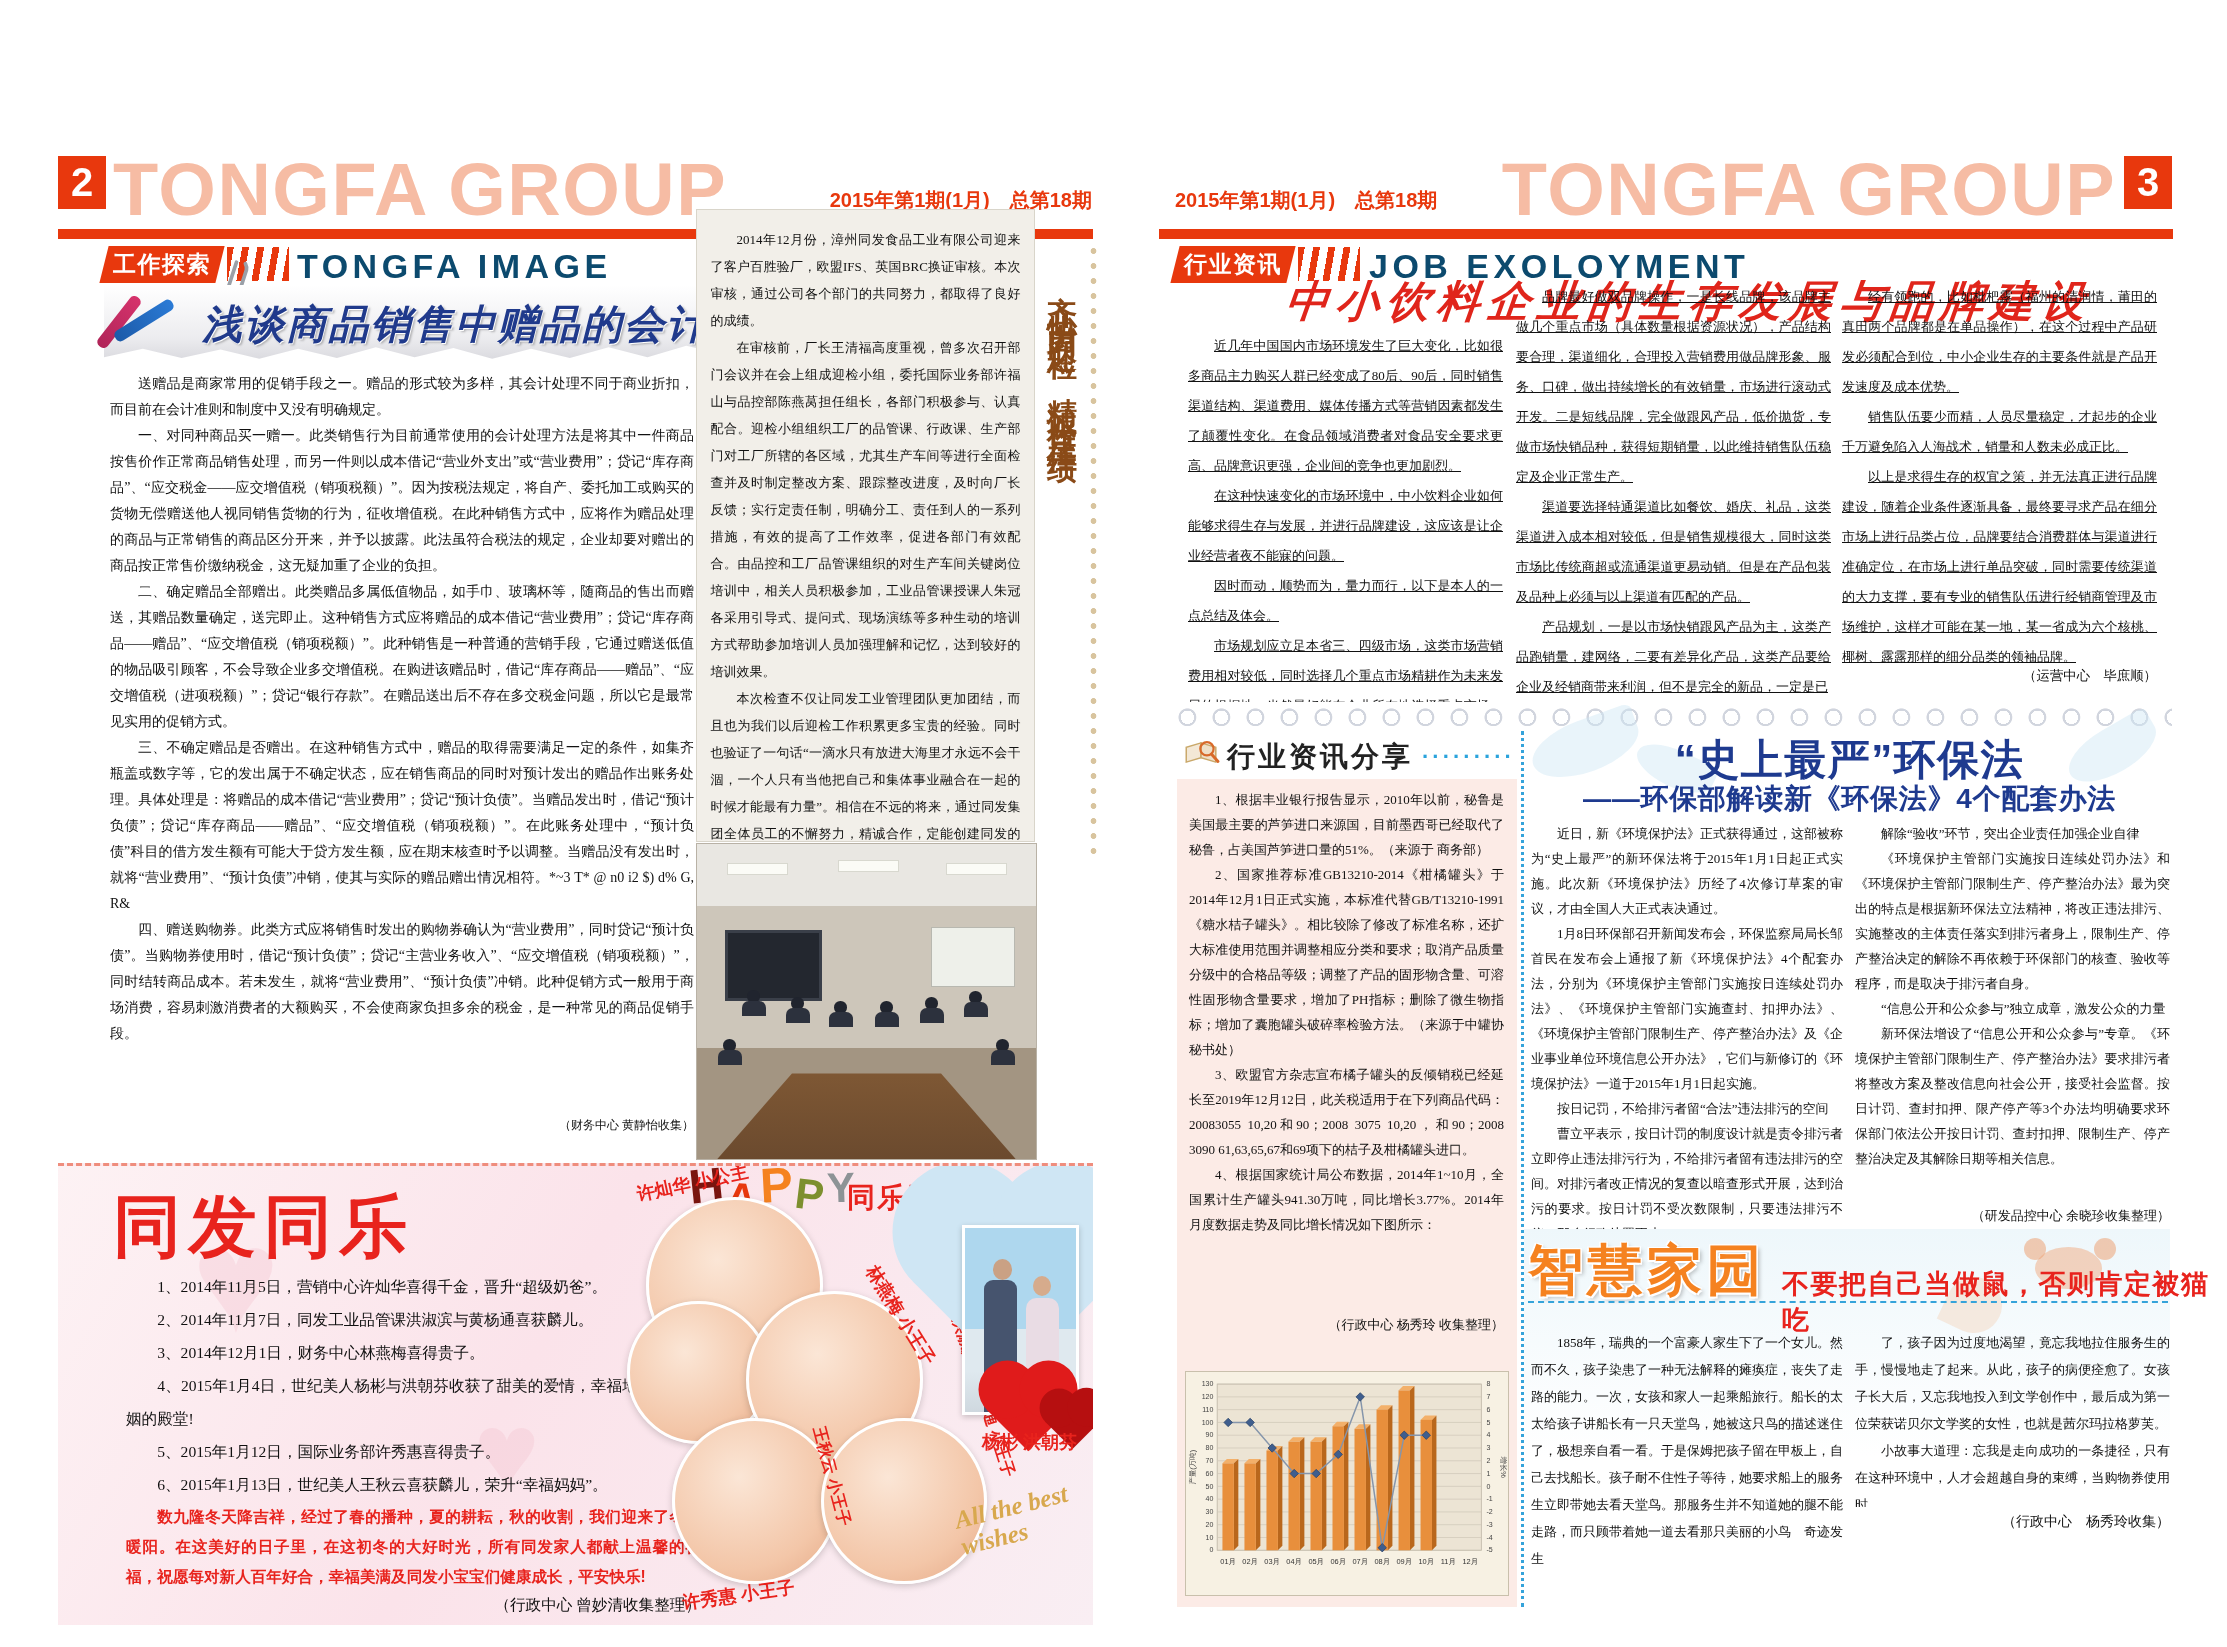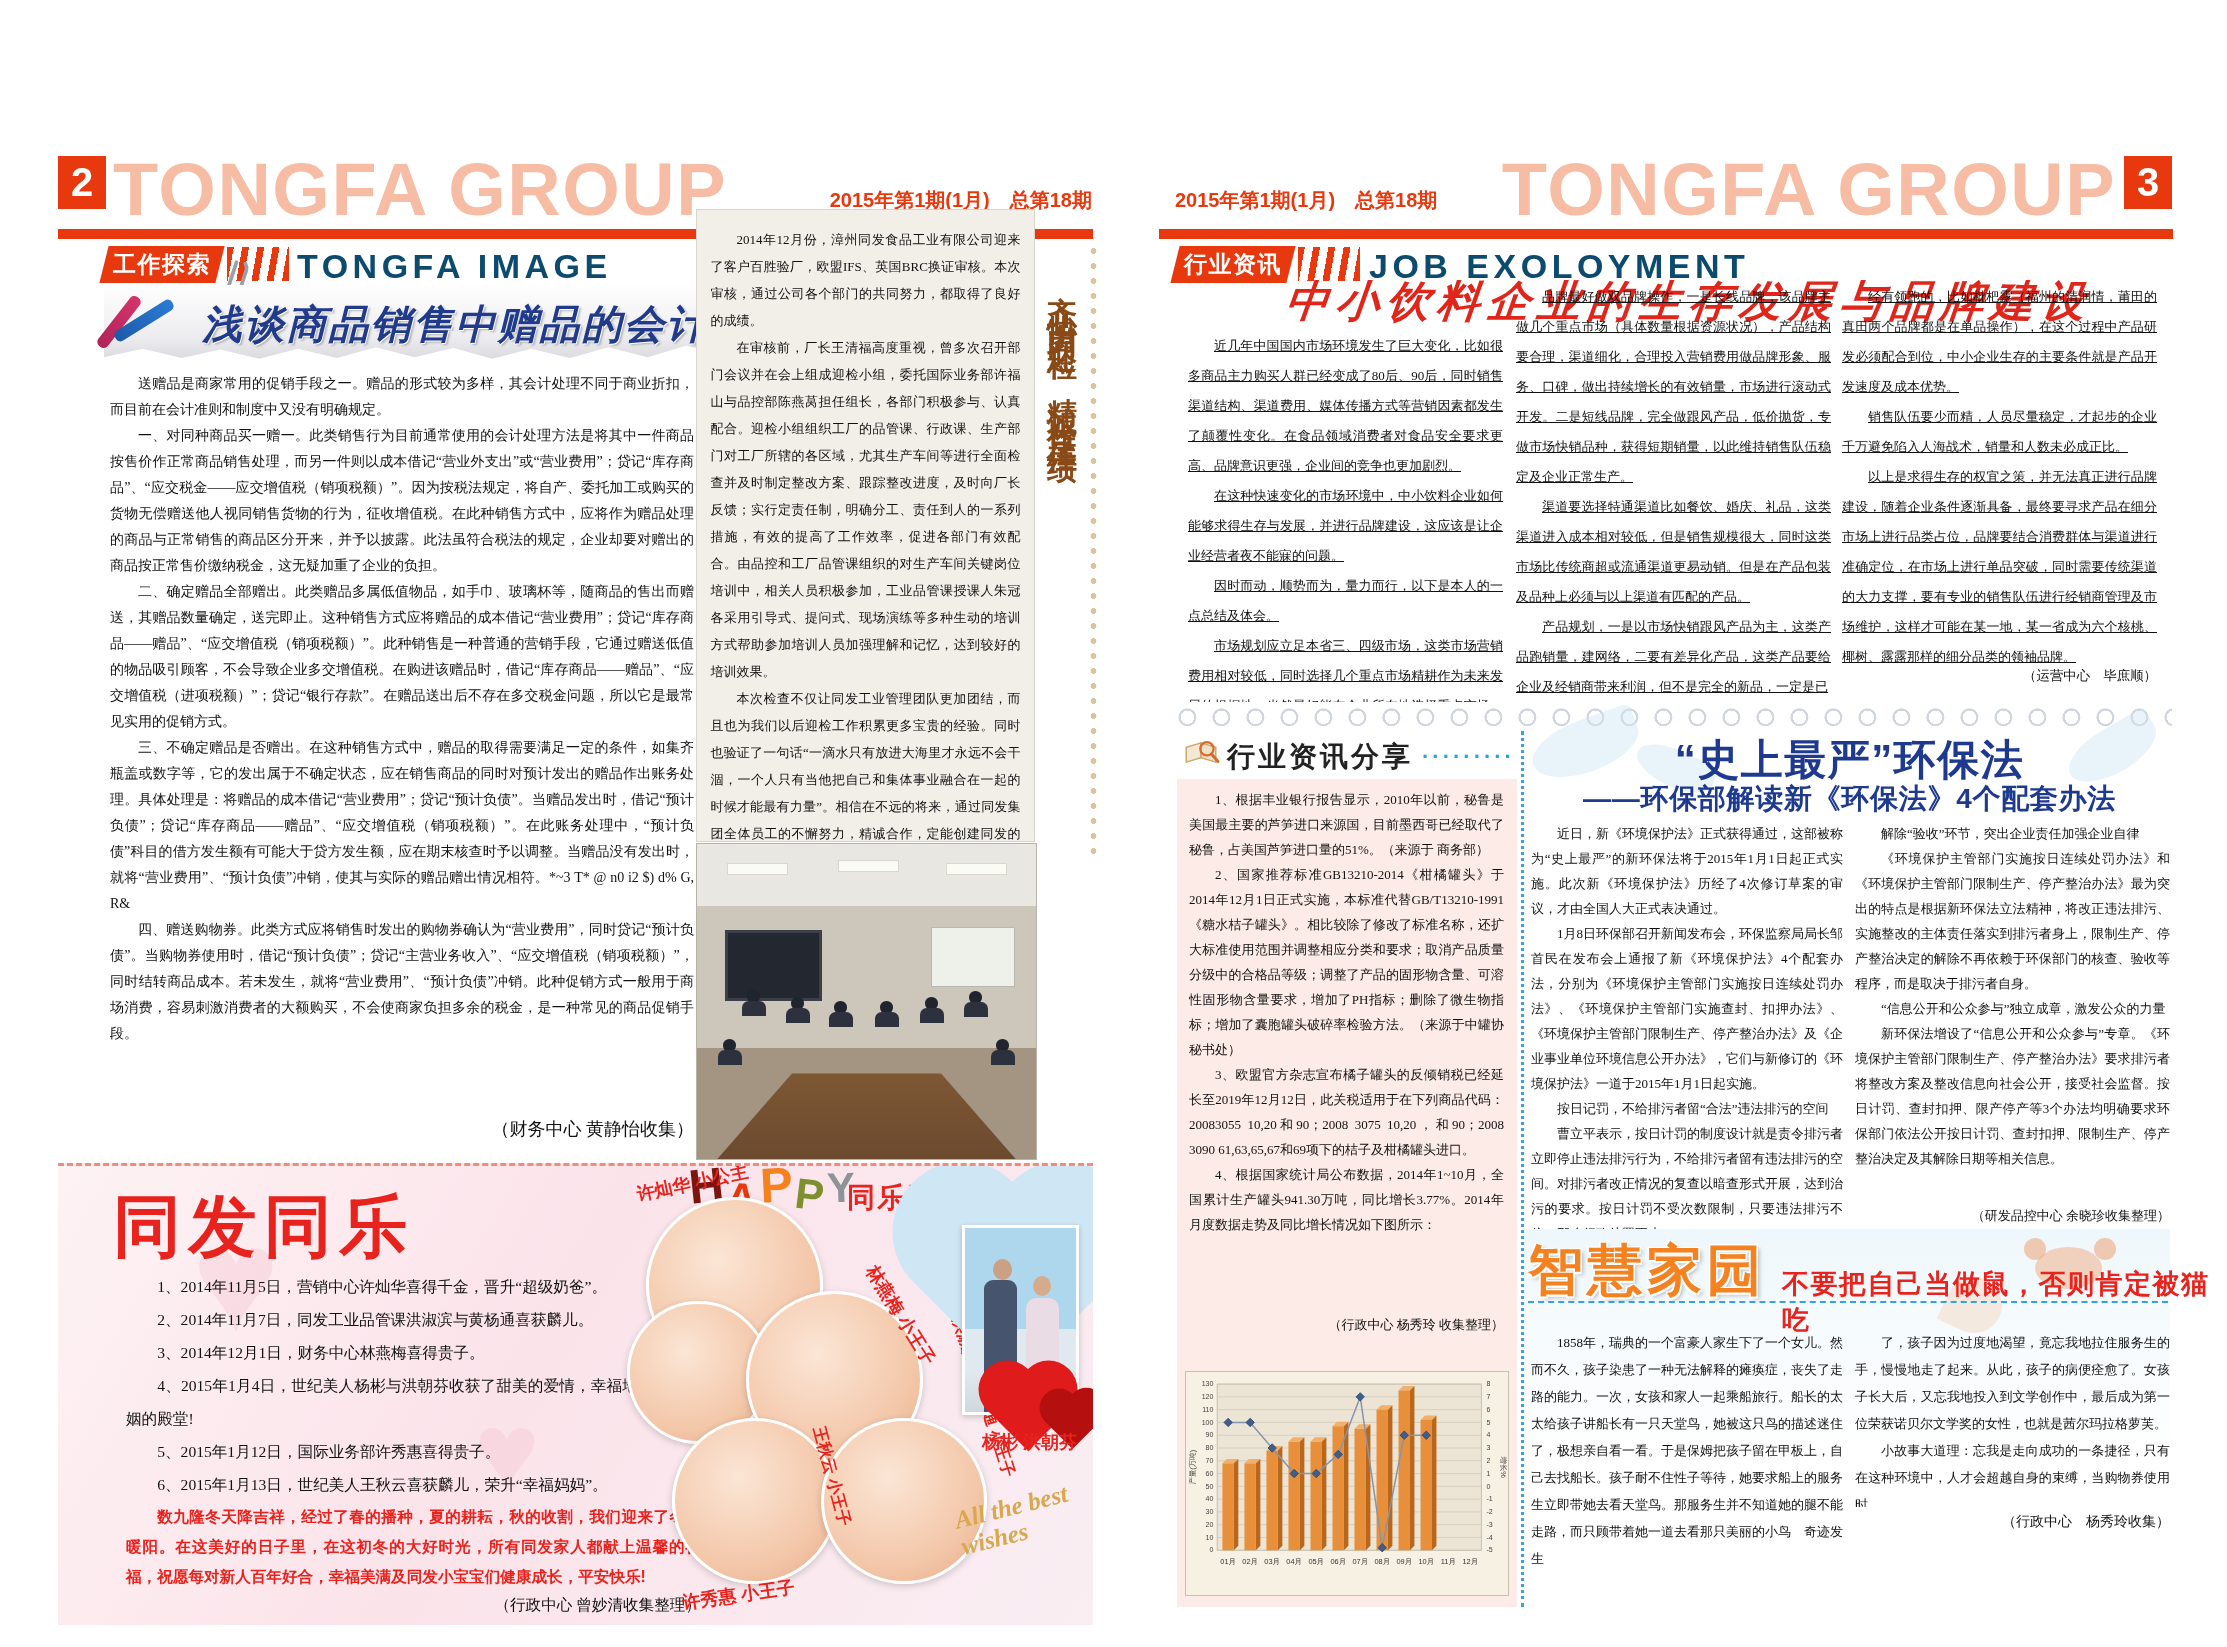--- a/index.html
+++ b/index.html
@@ -112,21 +112,21 @@
     <div class="abs pencil" style="left:138px;top:287px;width:12px;height:67px;background:linear-gradient(#2b7bd6,#1c5aa8);transform:rotate(58deg);"></div>
     <div class="abs a1title" style="left:202px;top:297px;">浅谈商品销售中赠品的会计处理</div>
 
     <div class="abs a1body just" style="left:110px;top:371px;width:584px;height:742px;font-family:Liberation Serif, serif;">
         <p>送赠品是商家常用的促销手段之一。赠品的形式较为多样，其会计处理不同于商业折扣，而目前在会计准则和制度中又没有明确规定。</p>
         <p>一、对同种商品买一赠一。此类销售行为目前通常使用的会计处理方法是将其中一件商品按售价作正常商品销售处理，而另一件则以成本借记“营业外支出”或“营业费用”；贷记“库存商品”、“应交税金——应交增值税（销项税额）”。因为按税法规定，将自产、委托加工或购买的货物无偿赠送他人视同销售货物的行为，征收增值税。在此种销售方式中，应将作为赠品处理的商品与正常销售的商品区分开来，并予以披露。此法虽符合税法的规定，企业却要对赠出的商品按正常售价缴纳税金，这无疑加重了企业的负担。</p>
         <p>二、确定赠品全部赠出。此类赠品多属低值物品，如手巾、玻璃杯等，随商品的售出而赠送，其赠品数量确定，送完即止。这种销售方式应将赠品的成本借记“营业费用”；贷记“库存商品——赠品”、“应交增值税（销项税额）”。此种销售是一种普通的营销手段，它通过赠送低值的物品吸引顾客，不会导致企业多交增值税。在购进该赠品时，借记“库存商品——赠品”、“应交增值税（进项税额）”；贷记“银行存款”。在赠品送出后不存在多交税金问题，所以它是最常见实用的促销方式。</p>
         <p>三、不确定赠品是否赠出。在这种销售方式中，赠品的取得需要满足一定的条件，如集齐瓶盖或数字等，它的发出属于不确定状态，应在销售商品的同时对预计发出的赠品作出账务处理。具体处理是：将赠品的成本借记“营业费用”；贷记“预计负债”。当赠品发出时，借记“预计负债”；贷记“库存商品——赠品”、“应交增值税（销项税额）”。在此账务处理中，“预计负债”科目的借方发生额有可能大于贷方发生额，应在期末核查时予以调整。当赠品没有发出时，就将“营业费用”、“预计负债”冲销，使其与实际的赠品赠出情况相符。*~3 T* @ n0 i2 $) d% G, R&amp;</p>
         <p>四、赠送购物券。此类方式应将销售时发出的购物券确认为“营业费用”，同时贷记“预计负债”。当购物券使用时，借记“预计负债”；贷记“主营业务收入”、“应交增值税（销项税额）”，同时结转商品成本。若未发生，就将“营业费用”、“预计负债”冲销。此种促销方式一般用于商场消费，容易刺激消费者的大额购买，不会使商家负担多余的税金，是一种常见的商品促销手段。</p>
       </div>
-    <div class="abs signline" style="left:110px;top:1117px;width:584px;padding-right:52px;font-size:18px;">（财务中心 黄静怡收集）</div>
+    <div class="abs signline" style="left:110px;top:1117px;width:584px;padding-right:52px;font-size:12px;">（财务中心 黄静怡收集）</div>
 
     <div class="abs graybox just" style="left:696px;top:209px;width:339px;height:633px;padding:16.3px 13.4px;box-sizing:border-box;">
       <div>
           <p>2014年12月份，漳州同发食品工业有限公司迎来了客户百胜验厂，欧盟IFS、英国BRC换证审核。本次审核，通过公司各个部门的共同努力，都取得了良好的成绩。</p>
           <p>在审核前，厂长王清福高度重视，曾多次召开部门会议并在会上组成迎检小组，委托国际业务部许福山与品控部陈燕莴担任组长，各部门积极参与、认真配合。迎检小组组织工厂的品管课、行政课、生产部门对工厂所辖的各区域，尤其生产车间等进行全面检查并及时制定整改方案、跟踪整改进度，及时向厂长反馈；实行定责任制，明确分工、责任到人的一系列措施，有效的提高了工作效率，促进各部门有效配合。由品控和工厂品管课组织的对生产车间关键岗位培训中，相关人员积极参加，工业品管课授课人朱冠各采用引导式、提问式、现场演练等多种生动的培训方式帮助参加培训人员加强理解和记忆，达到较好的培训效果。</p>
           <p>本次检查不仅让同发工业管理团队更加团结，而且也为我们以后迎检工作积累更多宝贵的经验。同时也验证了一句话“一滴水只有放进大海里才永远不会干涸，一个人只有当他把自己和集体事业融合在一起的时候才能最有力量”。相信在不远的将来，通过同发集团全体员工的不懈努力，精诚合作，定能创建同发的二次腾飞!</p>
         </div>
 
     </div>
 

